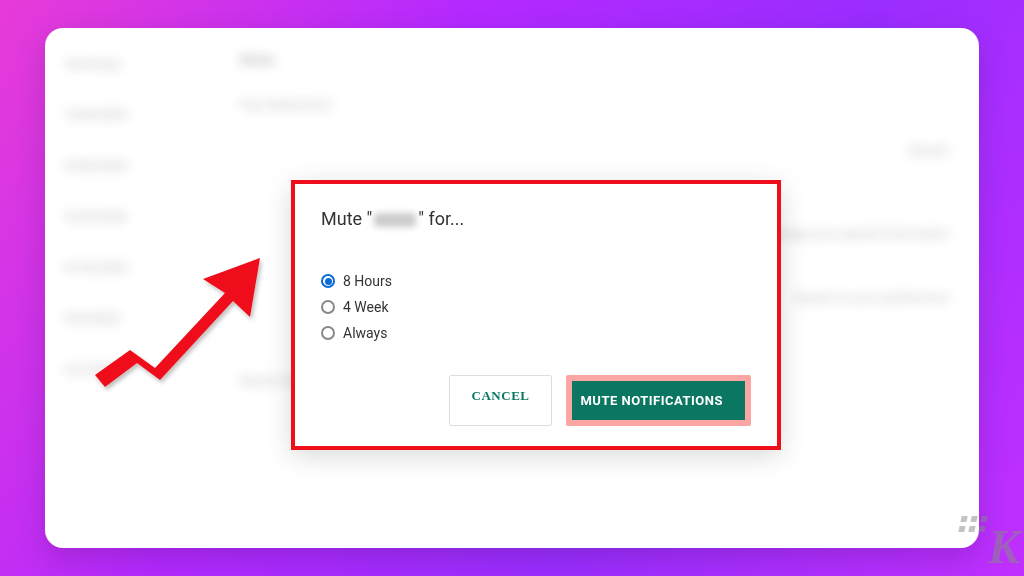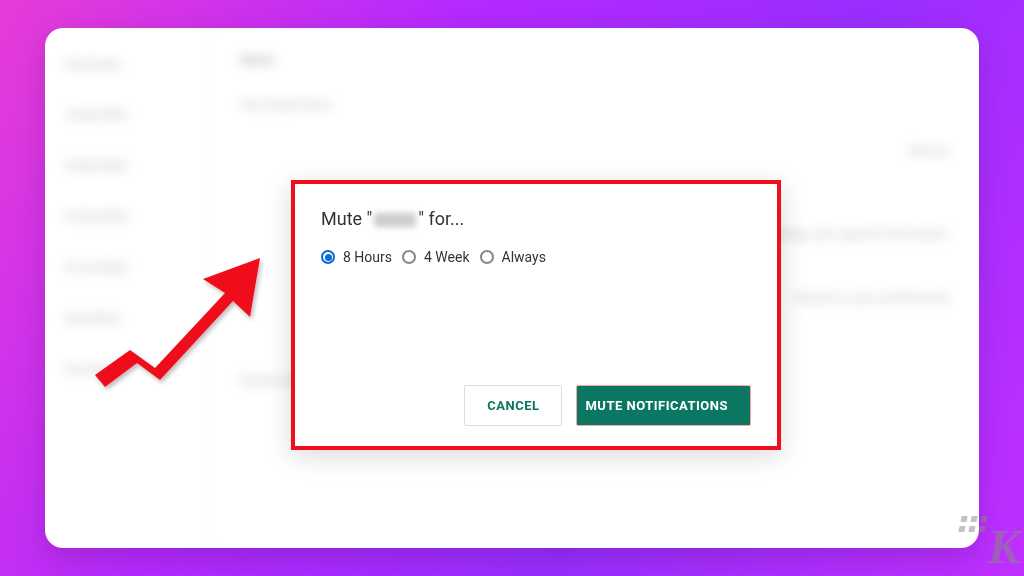--- a/index.html
+++ b/index.html
@@ -58,21 +58,21 @@
     margin-bottom: 20px;
   }
   .dialog-title .redacted {
     display: inline-block;
     width: 42px; height: 14px;
     background: #ccc; filter: blur(3px);
     border-radius: 3px;
     vertical-align: middle;
     margin: 0 2px;
   }
-  .radio-group { display: flex; gap: 10px; }
+  .radio-group { display: flex; flex-direction: column; gap: 10px; margin-top: 24px; }
   .radio-item { display: flex; align-items: center; gap: 8px; font-size: 14px; color: #333; cursor: pointer; }
   .radio {
     width: 14px; height: 14px; border: 2px solid #888; border-radius: 50%;
     display: inline-flex; align-items: center; justify-content: center;
     flex-shrink: 0;
   }
   .radio.selected { border-color: #0a6bd6; }
   .radio.selected::after {
     content: ""; width: 7px; height: 7px; background: #0a6bd6; border-radius: 50%;
   }
@@ -81,24 +81,24 @@
     display: flex; justify-content: flex-end; gap: 14px;
   }
   .btn {
     padding: 12px 22px;
     font-size: 13px; font-weight: 700; letter-spacing: 0.5px;
     cursor: pointer;
     border-radius: 2px;
     text-transform: uppercase;
   }
   .btn-cancel {
-    background: #fff; color: #0b7763; border: 1px solid #ddd;
+    background: #fff; color: #0b7763; border: 1px solid #ddd; font-family: Liberation Serif, serif;
   }
   .btn-primary {
-    background: #0b7763; color: #fff; border: 1px solid #fca5a5; padding-left: 8px;
+    background: #0b7763; color: #fff; border: 6px solid #fca5a5; padding-left: 8px;
   }
   
   .arrow {
     position: absolute;
     left: 75px; top: 255px;
     width: 190px; height: 140px;
     pointer-events: none;
   }
   
   .watermark {

